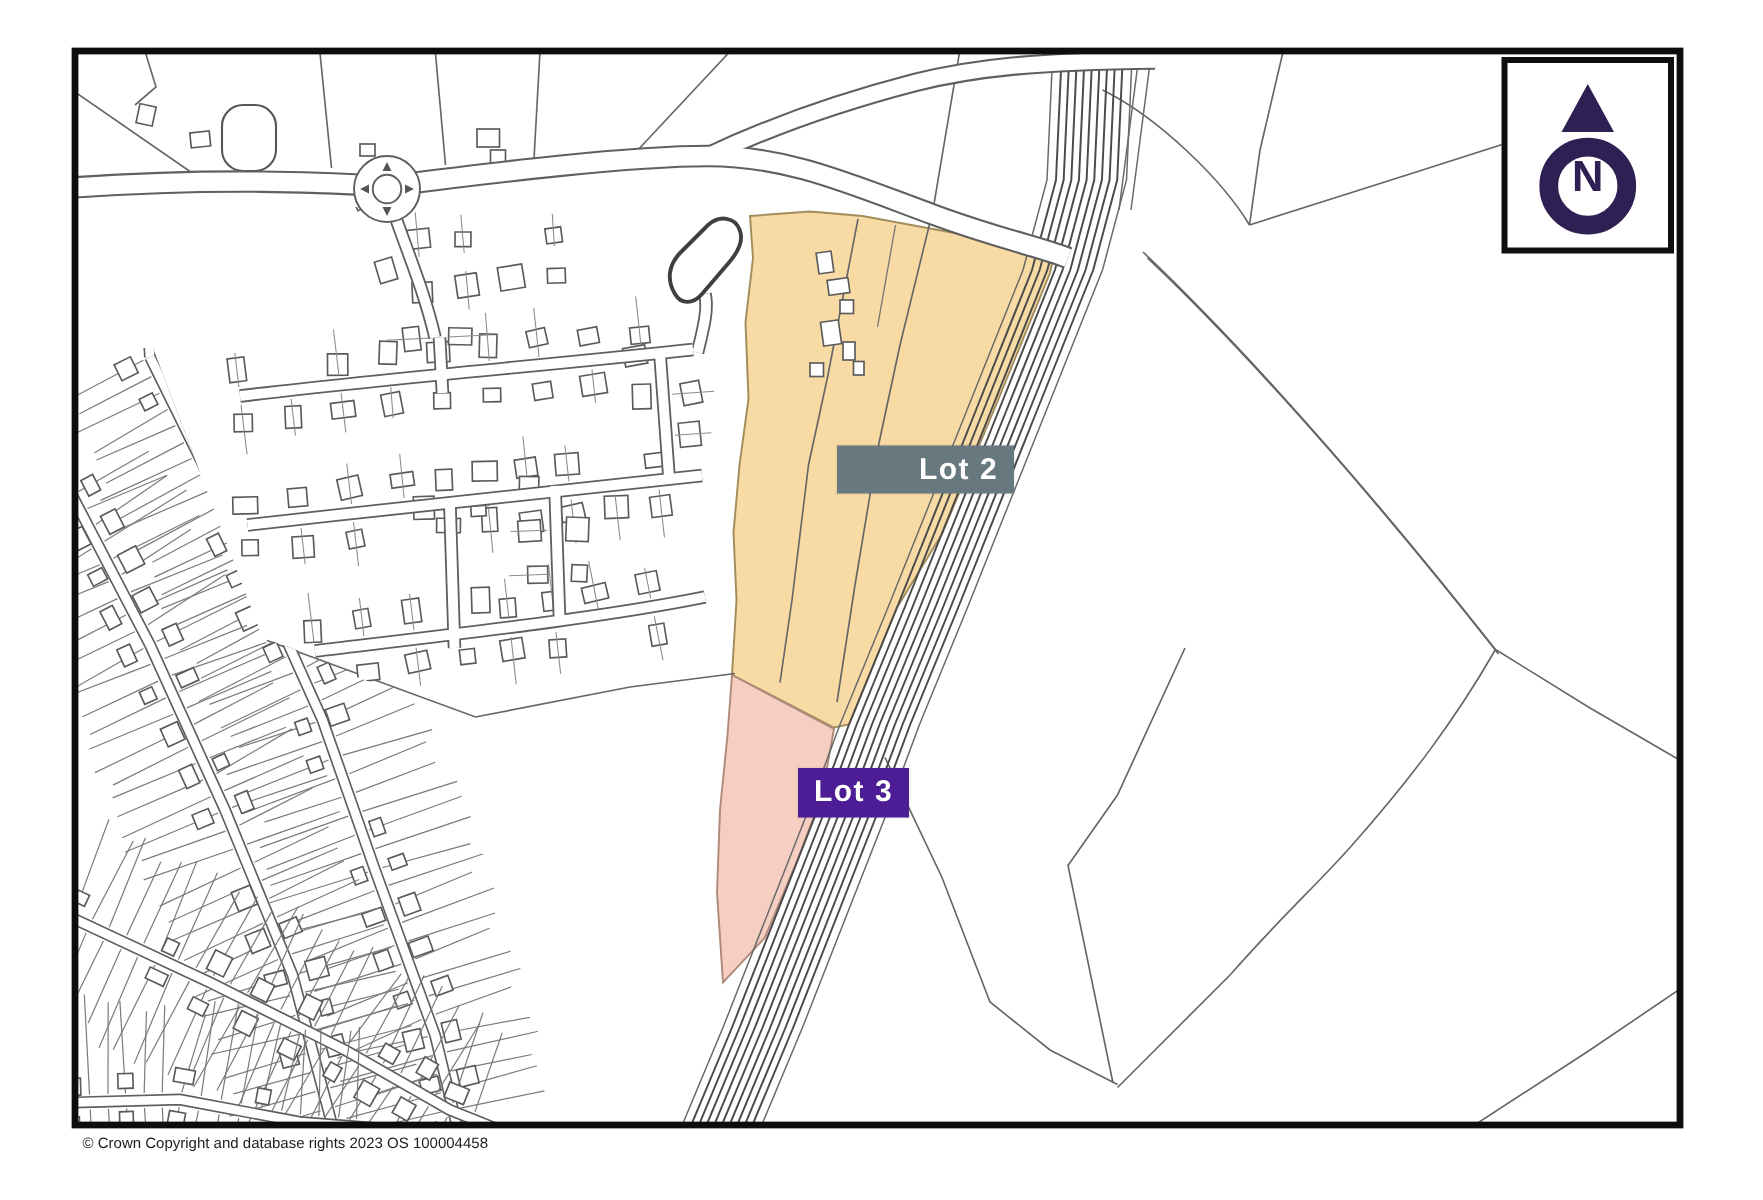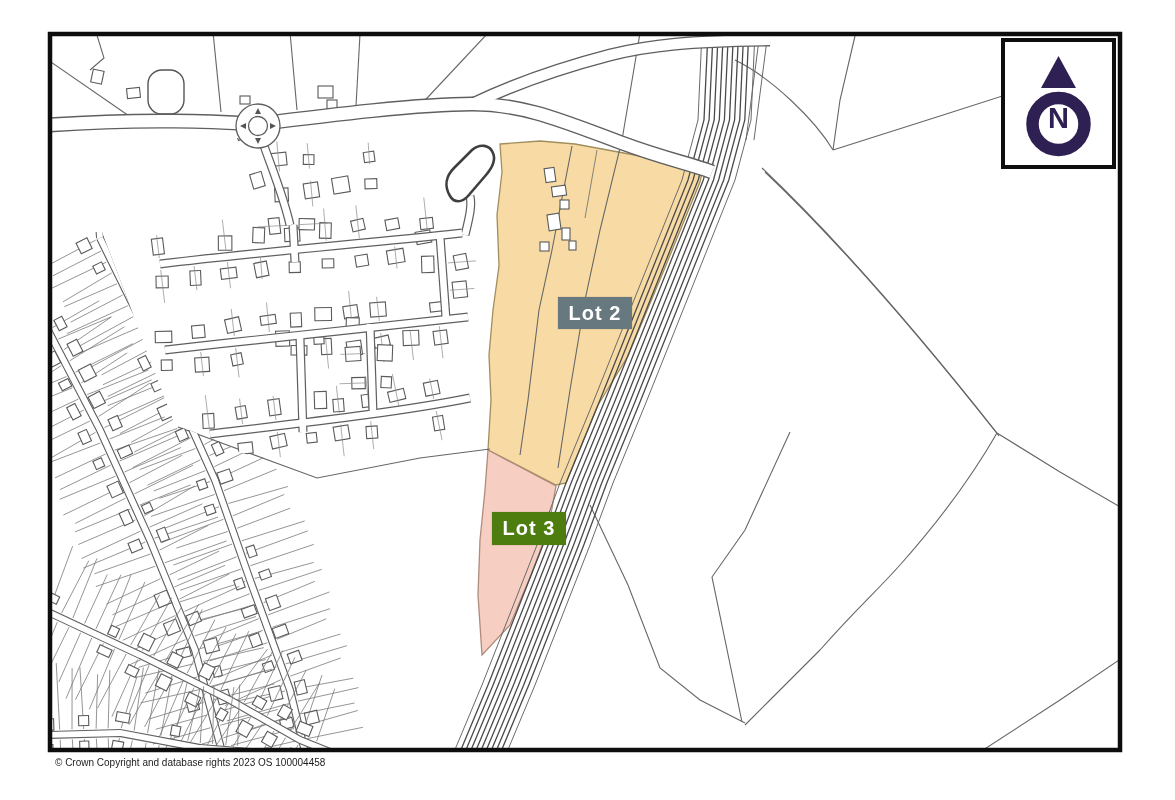--- a/index.html
+++ b/index.html
@@ -2,21 +2,21 @@
 <html><head>
 <meta charset="utf-8">
 <style>
   html,body{margin:0;padding:0;background:#fff;}
   .page{position:relative;width:1175px;height:800px;background:#ffffff;overflow:hidden;
         font-family:"Liberation Sans",sans-serif;}
   .map-svg{position:absolute;left:0;top:0;}
   .lot-label{position:absolute;display:flex;align-items:center;justify-content:center;
              color:#fff;font-weight:bold;font-size:20px;letter-spacing:1px;
              box-shadow:0 0 0 1px rgba(0,0,0,0.05);}
-  #lbl2{left:558px;top:297px;width:74px;height:32px;}
+  #lbl2{left:558px;top:297px;width:74px;height:32px;padding-left:44px;}
   #lbl3{left:492px;top:512px;width:74px;height:33px;}
   .north-box{position:absolute;left:1001px;top:38px;width:115px;height:131px;
              background:#fff;border:4px solid #0e0e0e;box-sizing:border-box;}
   .north-n{position:absolute;left:0;top:60px;width:100%;text-align:center;
            font-size:29px;font-weight:bold;}
   .copyright{position:absolute;left:55px;top:757px;font-size:10px;color:#1c1c1c;}
   .ln{fill:none;stroke:#666;stroke-width:1.1;}
   .lnthin{fill:none;stroke:#777;stroke-width:0.9;}
   .bld{fill:#fff;stroke:#5a5a5a;stroke-width:1.1;}
   .roadc{fill:none;stroke:#5f5f5f;stroke-width:9;}
@@ -619,21 +619,21 @@
         <polygon points="258,144 255,138 261,138" fill="#555"></polygon>
         <polygon points="240,126 246,123 246,129" fill="#555"></polygon>
         <polygon points="276,126 270,123 270,129" fill="#555"></polygon>
       </g>
     </g>
 
     <rect x="50" y="34" width="1070" height="716" fill="none" stroke="#0d0d0d" stroke-width="4.5"></rect>
   </svg>
 
   <div class="lot-label" id="lbl2" style="background: rgb(103, 120, 127); color: rgb(255, 255, 255);">Lot 2</div>
-  <div class="lot-label" id="lbl3" style="background: #4d7c0f; color: rgb(255, 255, 255);">Lot 3</div>
+  <div class="lot-label" id="lbl3" style="background: #4c1d95; color: rgb(255, 255, 255); margin-left: 40px;">Lot 3</div>
 
   <div class="north-box">
     <svg width="107" height="123" viewBox="0 0 107 123">
       <polygon id="nTri" points="53.5,14 36,46 71,46" fill="#2e2052"></polygon>
       <circle id="nRing" cx="53.5" cy="82" r="26" fill="none" stroke-width="12.5" stroke="#2e2052"></circle>
     </svg>
     <div class="north-n" id="nLetter" style="color: rgb(46, 32, 82);">N</div>
   </div>
 
   <div class="copyright">© Crown Copyright and database rights 2023 OS 100004458</div>

